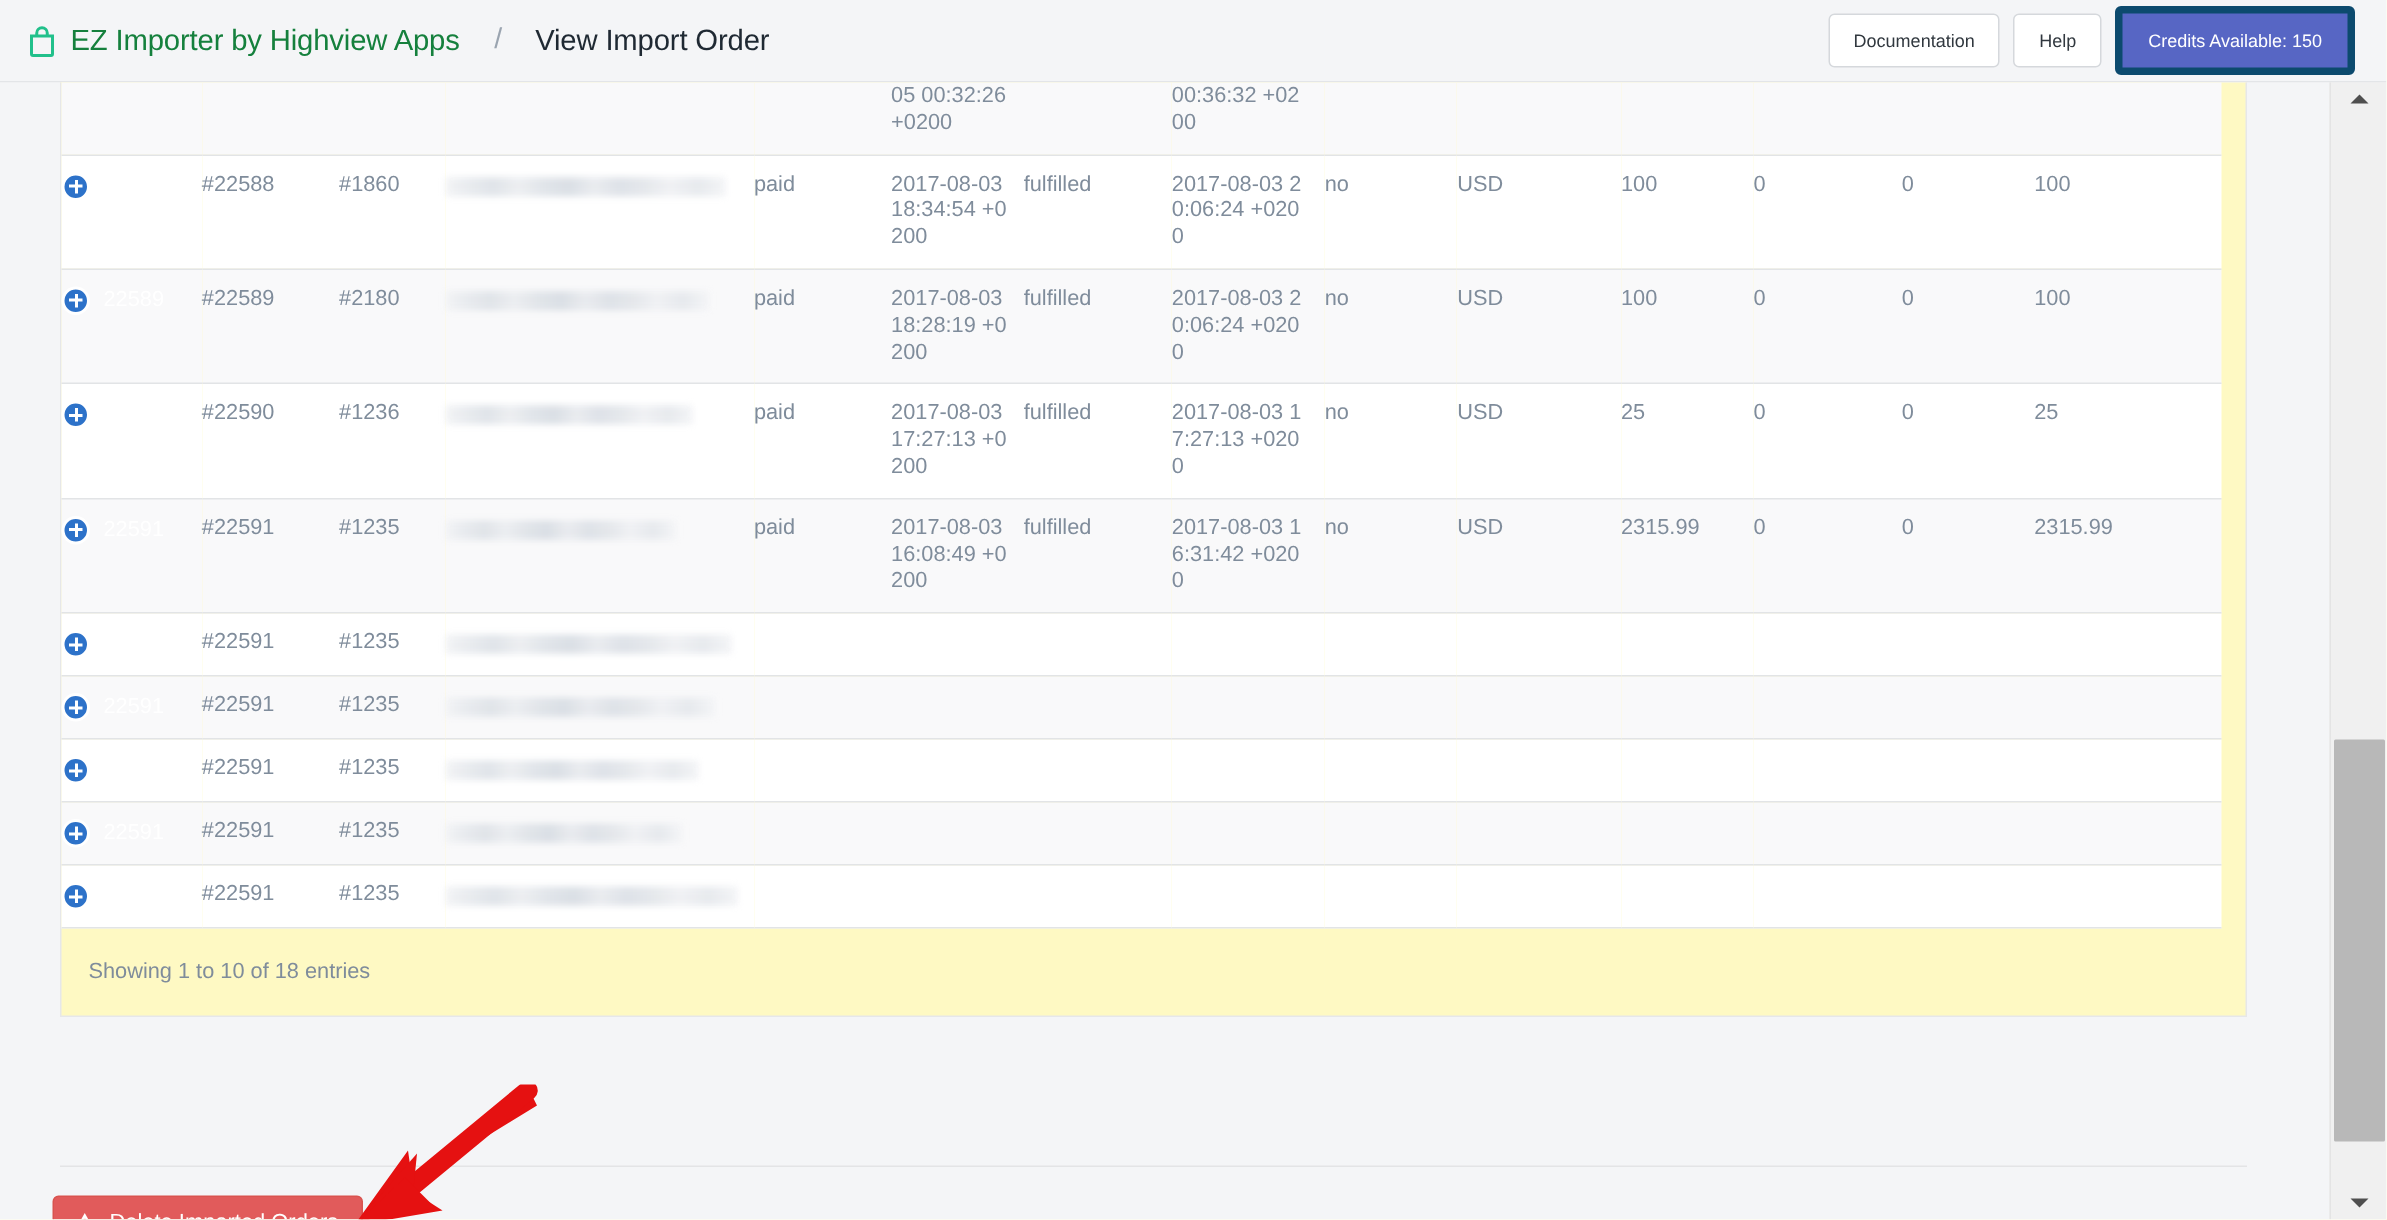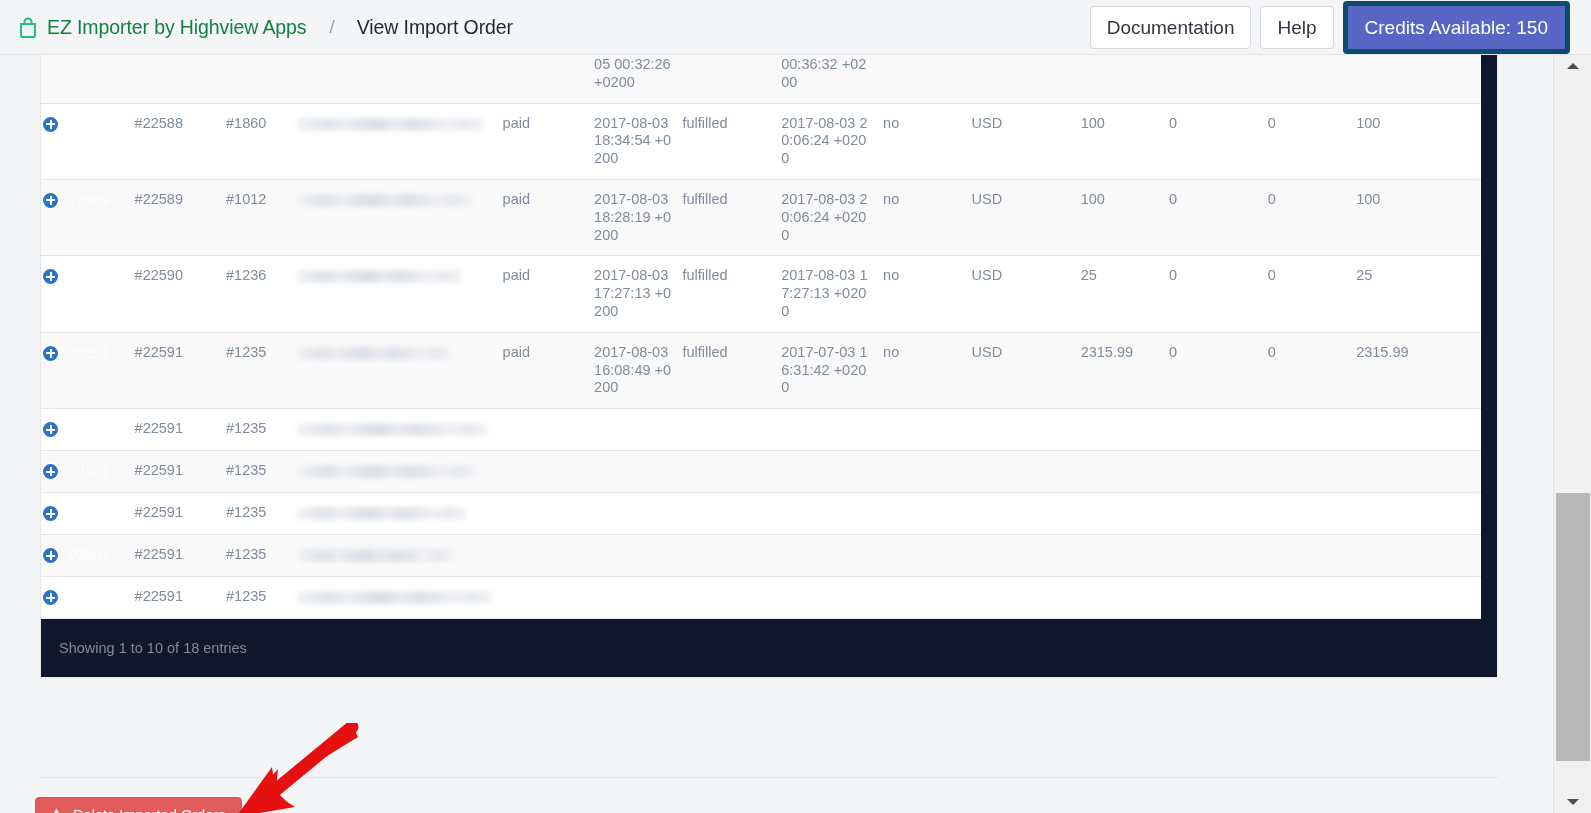--- a/index.html
+++ b/index.html
@@ -51,21 +51,21 @@
     white-space: nowrap;
   }
   #topbar-actions {
     margin-left: auto;
     display: flex;
     align-items: center;
     gap: 9px;
   }
   .btn {
     font-family: "Liberation Sans", sans-serif;
-    font-size: 19px;
+    font-size: 12px;
     line-height: 1;
     border-radius: 4px;
     cursor: pointer;
     white-space: nowrap;
   }
   .btn-outline {
     background: #ffffff;
     border: 1px solid #d5d8dc;
     color: #31383f;
     padding: 11px 16px;
@@ -84,21 +84,21 @@
     width: 1553px; height: 758px;
     background: #f4f5f7;
     overflow: hidden;
   }
 
   
   #card {
     position: absolute;
     top: -10px; left: 40px;
     width: 1458px;
-    background: #0f172a;
+    background: #fef9c3;
     border: 1px solid #e6e7e9;
     border-top: none;
     padding: 0;
   }
 
   
   table.orders {
     border-collapse: collapse;
     width: 1440px;
     margin: 0;
@@ -356,21 +356,21 @@
               <td class="c-t4">100</td>
             </tr>
             <tr class="stripe">
               <td class="c-id">
                 <div class="idcell">
                   <span class="expander"></span>
                   <span class="id-text">22589</span>
                 </div>
               </td>
               <td class="c-name">#22589</td>
-              <td class="c-num">#1012</td>
+              <td class="c-num">#2180</td>
               <td class="c-blur">
                 <div class="blurbar" style="width: 176px;"></div>
               </td>
               <td class="c-fin">paid</td>
               <td class="c-date1">
                 <div class="wrapbox">2017-08-03 18:28:19 +0200</div>
               </td>
               <td class="c-fulfil">fulfilled</td>
               <td class="c-date2">
                 <div class="wrapbox">2017-08-03 20:06:24 +0200</div>
@@ -420,21 +420,21 @@
               <td class="c-num">#1235</td>
               <td class="c-blur">
                 <div class="blurbar" style="width: 154px;"></div>
               </td>
               <td class="c-fin">paid</td>
               <td class="c-date1">
                 <div class="wrapbox">2017-08-03 16:08:49 +0200</div>
               </td>
               <td class="c-fulfil">fulfilled</td>
               <td class="c-date2">
-                <div class="wrapbox">2017-07-03 16:31:42 +0200</div>
+                <div class="wrapbox">2017-08-03 16:31:42 +0200</div>
               </td>
               <td class="c-refund">no</td>
               <td class="c-curr">USD</td>
               <td class="c-t1">2315.99</td>
               <td class="c-t2">0</td>
               <td class="c-t3">0</td>
               <td class="c-t4">2315.99</td>
             </tr>
             <tr class="plain">
               <td class="c-id">

